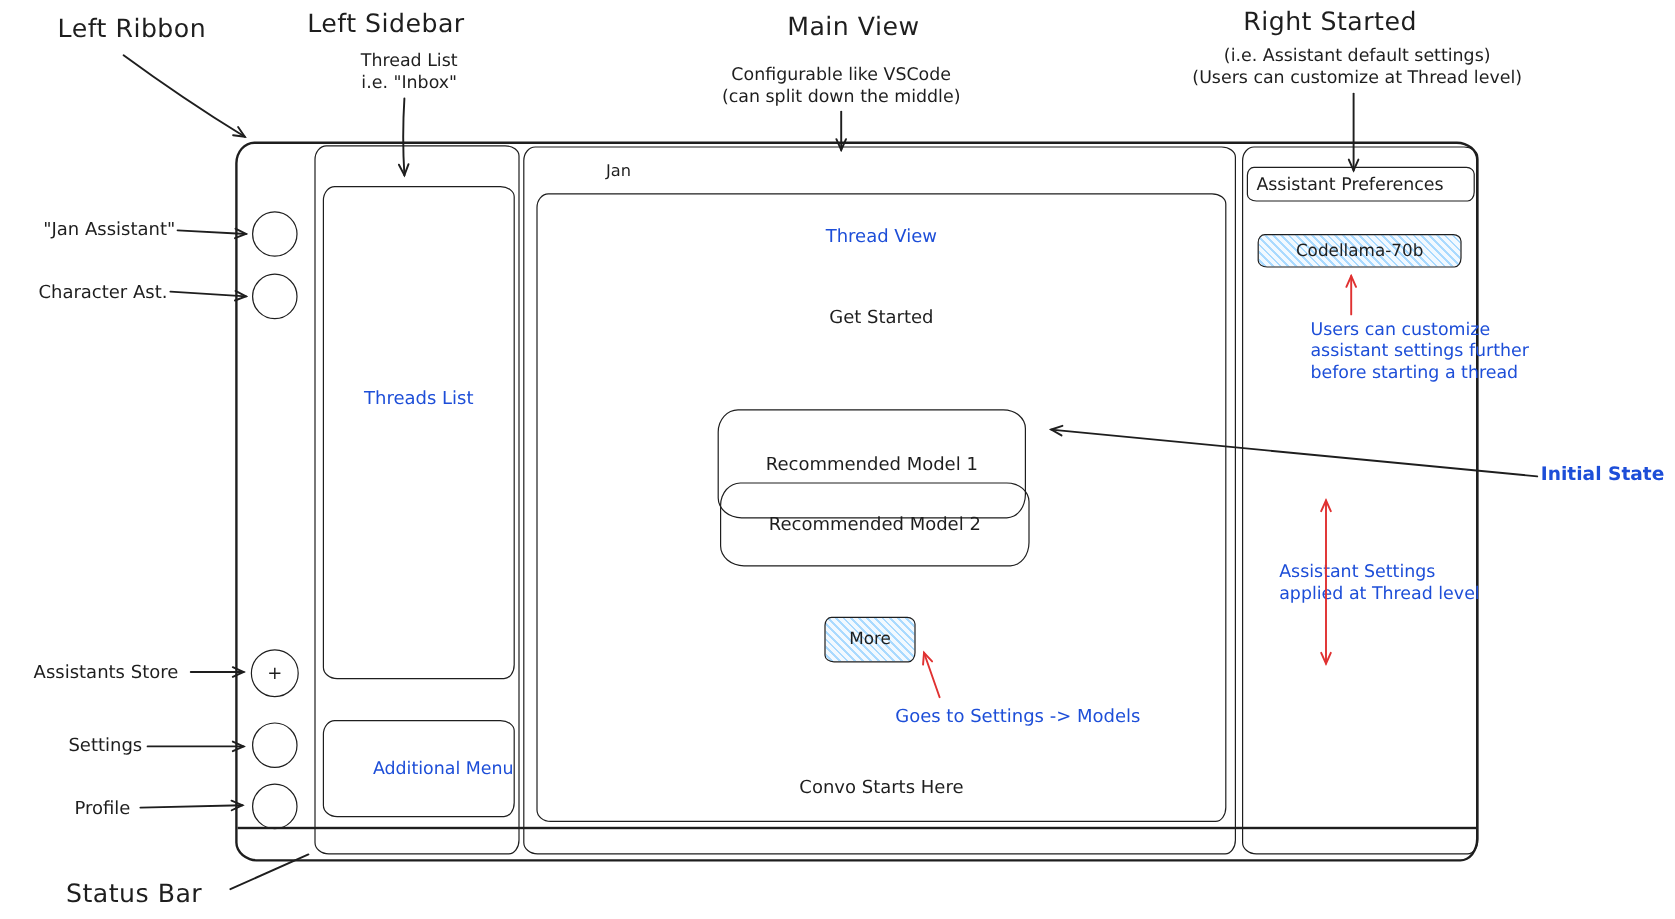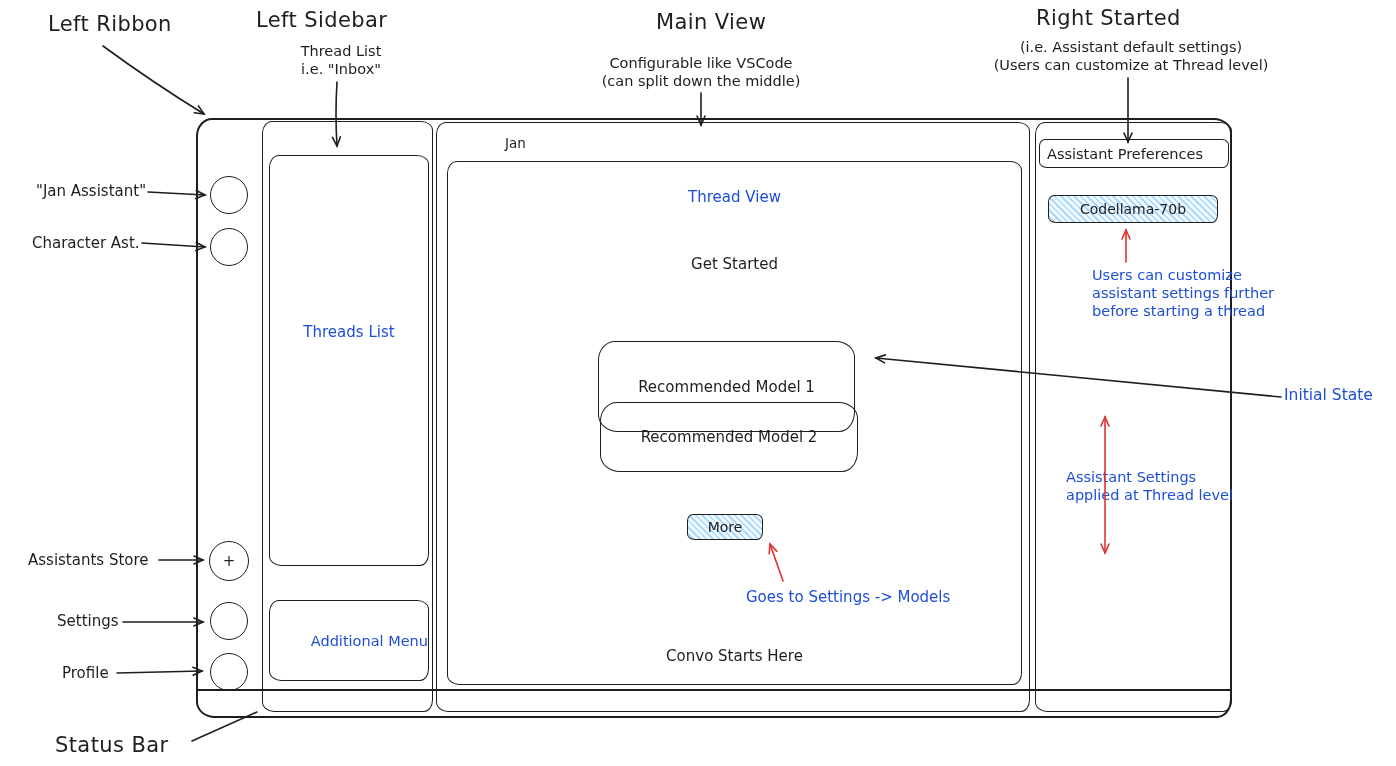--- a/index.html
+++ b/index.html
@@ -49,21 +49,21 @@
     <div>(Users can customize at Thread level)</div>
   </div>
 
   <div class="label-md" style="left:36px; top:182px;">"Jan Assistant"</div>
   <div class="label-md" style="left:32px; top:234px;">Character Ast.</div>
   <div class="label-md" style="left:28px; top:551px;">Assistants Store</div>
   <div class="label-md" style="left:57px; top:612px;">Settings</div>
   <div class="label-md" style="left:62px; top:664px;">Profile</div>
   <div class="label-lg" style="left:55px; top:733px;">Status Bar</div>
 
-  <div class="label-md red" style="left:1284px; top:386px; font-size:15.5px;">Initial State</div>
+  <div class="label-md red" style="left:1284px; top:386px; font-size:15.5px;font-weight:bold;">Initial State</div>
 
   <div class="sketch rad-win" style="left:196px; top:118px; width:1036px; height:600px; border-width:2px;"></div>
 
   <div class="circle" style="left:210px; top:176px; width:38px; height:38px;"></div>
   <div class="circle" style="left:210px; top:228px; width:38px; height:38px;"></div>
   <div class="circle" style="left:209px; top:541px; width:40px; height:40px; font-size:15px;">
     <span>+</span>
   </div>
   <div class="circle" style="left:210px; top:602px; width:38px; height:38px;"></div>
   <div class="circle" style="left:210px; top:653px; width:38px; height:38px;"></div>
@@ -82,21 +82,21 @@
   <div class="label-md red center" style="left:447px; top:188px; width:575px;">Thread View</div>
   <div class="label-md center" style="left:447px; top:255px; width:575px;">Get Started</div>
 
   <div class="sketch rad-lg flexc" style="left:598px; top:293px; width:257px; height:91px;margin-top:48px;">
     <span style="font-size:15px;">Recommended Model 1</span>
   </div>
   <div class="sketch rad-lg flexc" style="left:600px; top:402px; width:258px; height:70px;">
     <span style="font-size:15px;">Recommended Model 2</span>
   </div>
 
-  <div class="sketch rad-sm flexc hatch" style="left:687px; top:514px; width:76px; height:26px;">
+  <div class="sketch rad-sm flexc hatch" style="left:687px; top:514px; width:76px; height:38px;">
     <span style="font-size:14px;">More</span>
   </div>
 
   <div class="label-md red" style="left:746px; top:588px;">Goes to Settings -&gt; Models</div>
   <div class="label-md center" style="left:447px; top:647px; width:575px;">Convo Starts Here</div>
 
   <div class="sketch rad-md" style="left:1035px; top:122px; width:197px; height:590px;"></div>
   <div class="sketch rad-sm" style="left:1039px; top:139px; width:190px; height:29px; display:flex; align-items:center; padding-left:7px;">
     <span style="font-size:14.5px;">Assistant Preferences</span>
   </div>

